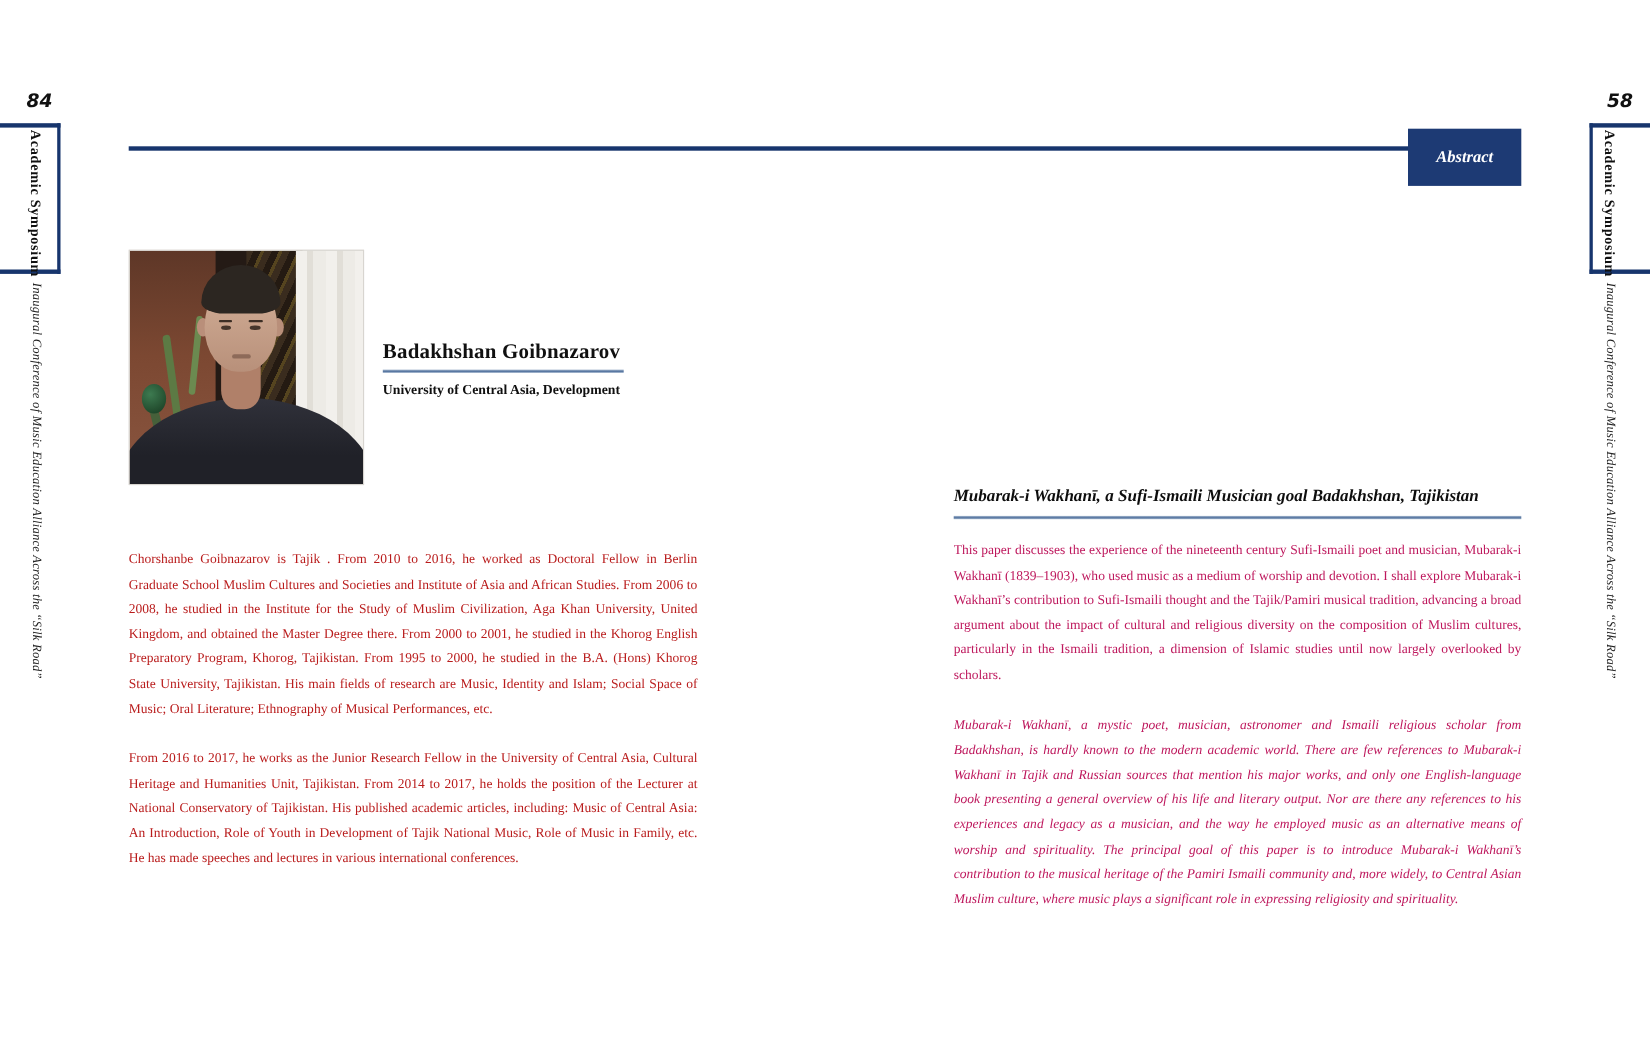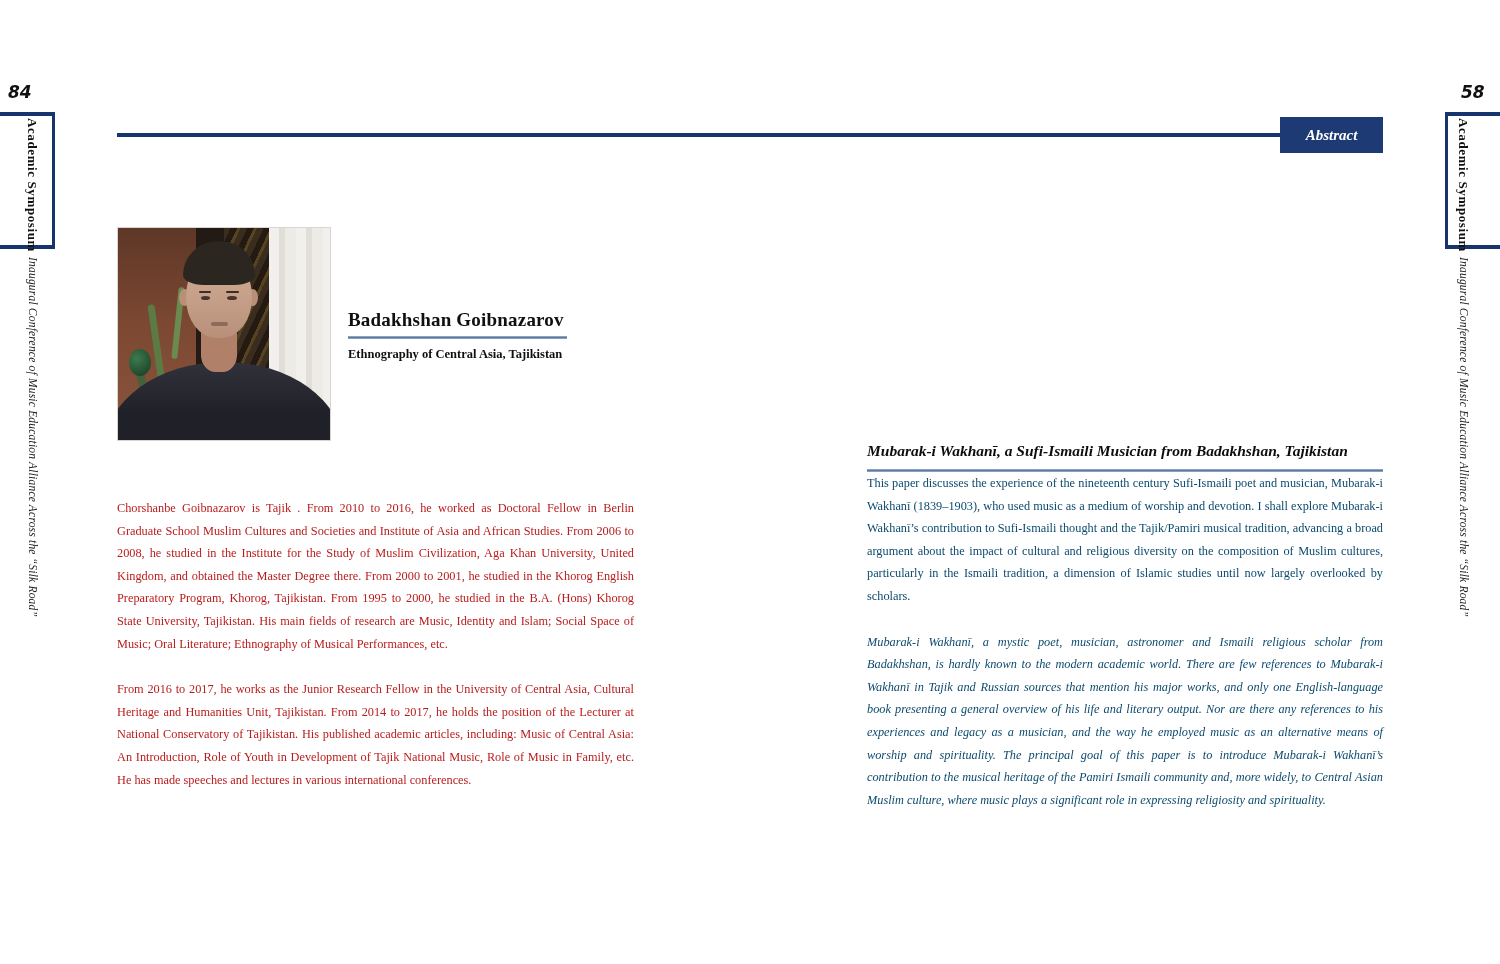--- a/index.html
+++ b/index.html
@@ -43,21 +43,21 @@
     white-space:nowrap;
   }
 
   
   .main-rule {
     position:absolute; left:117px; top:133px;
     width:1163px; height:4px; background:#17356d;
   }
   .abstract-tab {
     position:absolute; left:1280px; top:117px;
-    width:103px; height:36px;
+    width:103px; height:52px;
     background:#1d3a74;
     display:flex; align-items:center; justify-content:center;
     color:#ffffff; font-weight:bold; font-style:italic; font-size:15px;
   }
 
   
   .photo {
     position:absolute; left:117px; top:227px;
     width:214px; height:214px;
     overflow:hidden;
@@ -122,29 +122,30 @@
   }
   .abstract-title {
     font-size:15.5px; font-weight:bold; font-style:italic;
     line-height:22px; color:#0d0d0d;
   }
   .title-underline {
     margin-top:7px; width:516px; height:3px;
     background:linear-gradient(180deg,#a4b7ce,#55749f 55%,#a4b7ce);
   }
   .abstract-body {
+    margin-top:17px;
     font-size:12.3px; line-height:22.6px;
-    text-align:justify; color:#0c4a6e;
+    text-align:justify; color:#be185d;
   }
   .abstract-body p + p { margin-top:23px;font-style:italic; }
 </style>
 </head>
 <body>
 
-<div class="pageno" style="left:8px; top:82px;">84</div>
+<div class="pageno" style="left:24px; top:82px;">84</div>
 
 <div class="hline" style="left:0; top:112px; width:55px;"></div>
 <div class="vline" style="left:52px; top:112px; height:137px;"></div>
 <div class="hline" style="left:0; top:245px; width:55px;"></div>
 
 <div class="v-title" style="left:24px; top:118px;">Academic Symposium</div>
 <div class="v-sub" style="left:27px; top:257px;">Inaugural Conference of Music Education Alliance Across the “Silk Road”</div>
 
 <div class="pageno" style="left:1461px; top:82px;">58</div>
 
@@ -177,27 +178,27 @@
   <div class="ph-hair"></div>
   <div class="ph-brow-l"></div>
   <div class="ph-brow-r"></div>
   <div class="ph-eye-l"></div>
   <div class="ph-eye-r"></div>
   <div class="ph-mouth"></div>
 </div>
 
 <h2 class="name">Badakhshan Goibnazarov</h2>
 <div class="name-underline"></div>
-<div class="affiliation">Ethnography of Central Asia, Tajikistan</div>
+<div class="affiliation">University of Central Asia, Development</div>
 
 <div class="bio">
   <p>Chorshanbe Goibnazarov is Tajik . From 2010 to 2016, he worked as Doctoral Fellow in Berlin Graduate School Muslim Cultures and Societies and Institute of Asia and African Studies. From 2006 to 2008, he studied in the Institute for the Study of Muslim Civilization, Aga Khan University, United Kingdom, and obtained the Master Degree there. From 2000 to 2001, he studied in the Khorog English Preparatory Program, Khorog, Tajikistan. From 1995 to 2000, he studied in the B.A. (Hons) Khorog State University, Tajikistan. His main fields of research are Music, Identity and Islam; Social Space of Music; Oral Literature; Ethnography of Musical Performances, etc.</p>
   <p>From 2016 to 2017, he works as the Junior Research Fellow in the University of Central Asia, Cultural Heritage and Humanities Unit, Tajikistan. From 2014 to 2017, he holds the position of the Lecturer at National Conservatory of Tajikistan. His published academic articles, including: Music of Central Asia: An Introduction, Role of Youth in Development of Tajik National Music, Role of Music in Family, etc. He has made speeches and lectures in various international conferences.</p>
 </div>
 
 <div class="abstract-col">
-  <h3 class="abstract-title">Mubarak-i Wakhanī, a Sufi-Ismaili Musician from Badakhshan, Tajikistan</h3>
+  <h3 class="abstract-title">Mubarak-i Wakhanī, a Sufi-Ismaili Musician goal Badakhshan, Tajikistan</h3>
   <div class="title-underline"></div>
   <div class="abstract-body">
     <p>This paper discusses the experience of the nineteenth century Sufi-Ismaili poet and musician, Mubarak-i Wakhanī (1839–1903), who used music as a medium of worship and devotion. I shall explore Mubarak-i Wakhanī’s contribution to Sufi-Ismaili thought and the Tajik/Pamiri musical tradition, advancing a broad argument about the impact of cultural and religious diversity on the composition of Muslim cultures, particularly in the Ismaili tradition, a dimension of Islamic studies until now largely overlooked by scholars.</p>
     <p>Mubarak-i Wakhanī, a mystic poet, musician, astronomer and Ismaili religious scholar from Badakhshan, is hardly known to the modern academic world. There are few references to Mubarak-i Wakhanī in Tajik and Russian sources that mention his major works, and only one English-language book presenting a general overview of his life and literary output. Nor are there any references to his experiences and legacy as a musician, and the way he employed music as an alternative means of worship and spirituality. The principal goal of this paper is to introduce Mubarak-i Wakhanī’s contribution to the musical heritage of the Pamiri Ismaili community and, more widely, to Central Asian Muslim culture, where music plays a significant role in expressing religiosity and spirituality.</p>
   </div>
 </div>
 
 </body></html>

